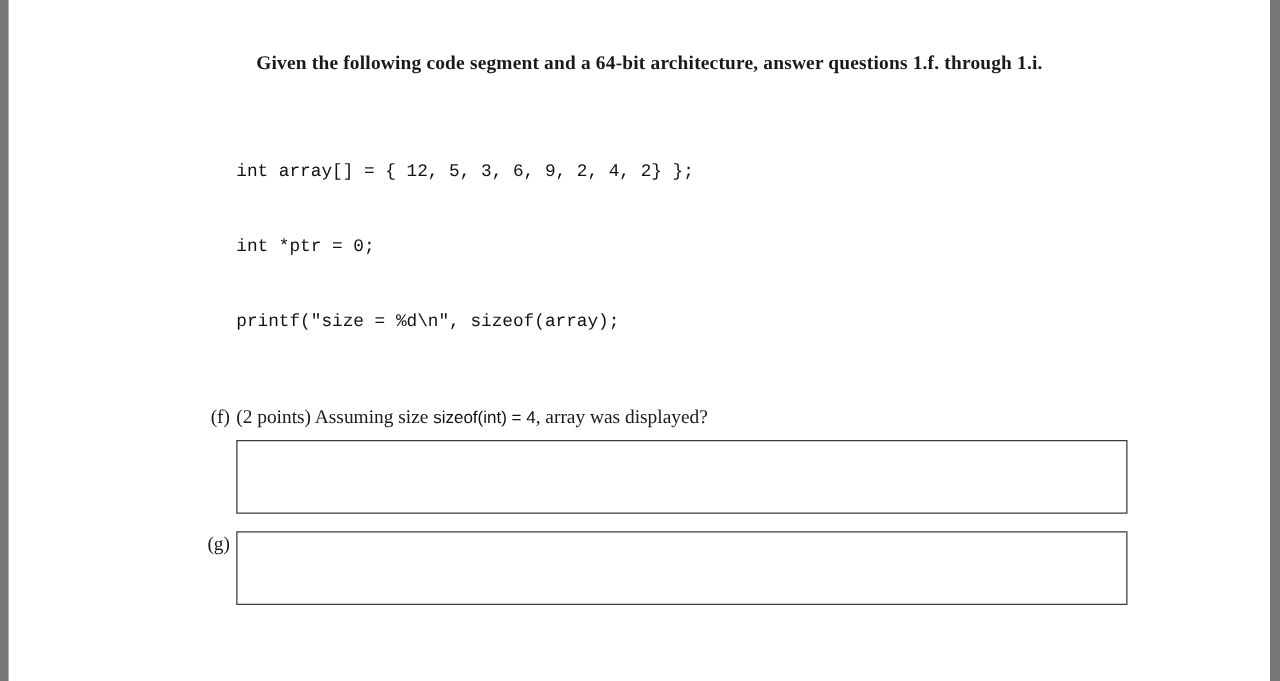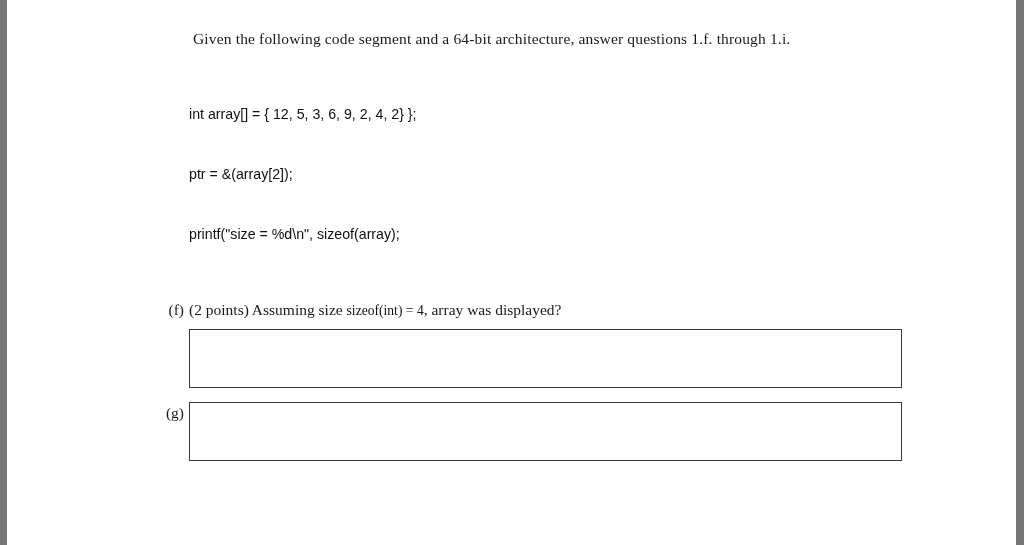--- a/index.html
+++ b/index.html
@@ -39,35 +39,36 @@
 
   
   .doc {
     position: absolute;
     left: 155px;   
     top: 0;
     width: 760px;
   }
 
   .intro {
-    margin: 4px;
+    margin: 16px;
     padding-top: 24px;
     padding-left: 27px;          
     font-size: 15.5px;
     line-height: 21px;
     letter-spacing: 0.01em;
     white-space: nowrap;
+    font-weight: bold;
   }
 
   
   .code-block {
     margin: 0;
     padding-left: 27px;
     padding-top: 11px;
-    font-family: Liberation Sans, sans-serif;
+    font-family: Liberation Mono, monospace;
     font-size: 14.2px;
     line-height: 20px;
     color: #111111;
     white-space: pre;
   }
   .code-line { display: block; }
 
   
   .q-item {
     position: relative;
@@ -85,21 +86,21 @@
     font-size: 15.5px;
     line-height: 21px;
   }
   .q-text {
     font-size: 15.5px;
     line-height: 21px;
     white-space: nowrap;
   }
   .pts { margin-right: 3px; }
   code, .mono {
-    font-family: Liberation Serif, serif;
+    font-family: Liberation Sans, sans-serif;
     font-size: 13.6px;
     color: #111111;
   }
 
   
   .answer-box {
     margin-top: 8px;
     margin-left: 27px;
     width: 713px;
     height: 59px;
@@ -114,21 +115,21 @@
 <div class="gutter gutter-left"></div>
 <div class="gutter gutter-right"></div>
 
 <div class="page-canvas">
   <div class="doc">
 
     <p class="intro">Given the following code segment and a 64-bit architecture, answer questions 1.f. through 1.i.</p>
 
     <div class="code-block">
       <span class="code-line">int array[] = { 12, 5, 3, 6, 9, 2, 4, 2} };</span>
-      <span class="code-line">ptr = &amp;(array[2]);</span>
+      <span class="code-line">int *ptr = 0;</span>
       <span class="code-line">printf("size = %d\n", sizeof(array);</span>
     </div>
 
     <div class="q-item first">
       <span class="q-label">(f)</span>
       <span class="q-text"><span class="pts">(2 points)</span><span>Assuming size</span>&nbsp;<code class="mono">sizeof(int) = 4</code><span>, array was displayed?</span></span>
     </div>
     <div class="answer-box"></div>
 
     <div class="q-item rest">

